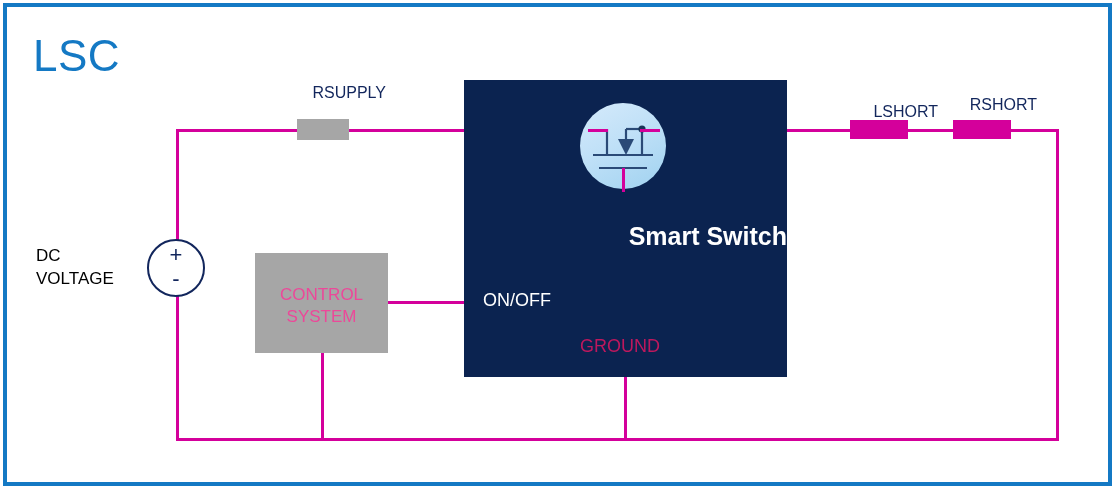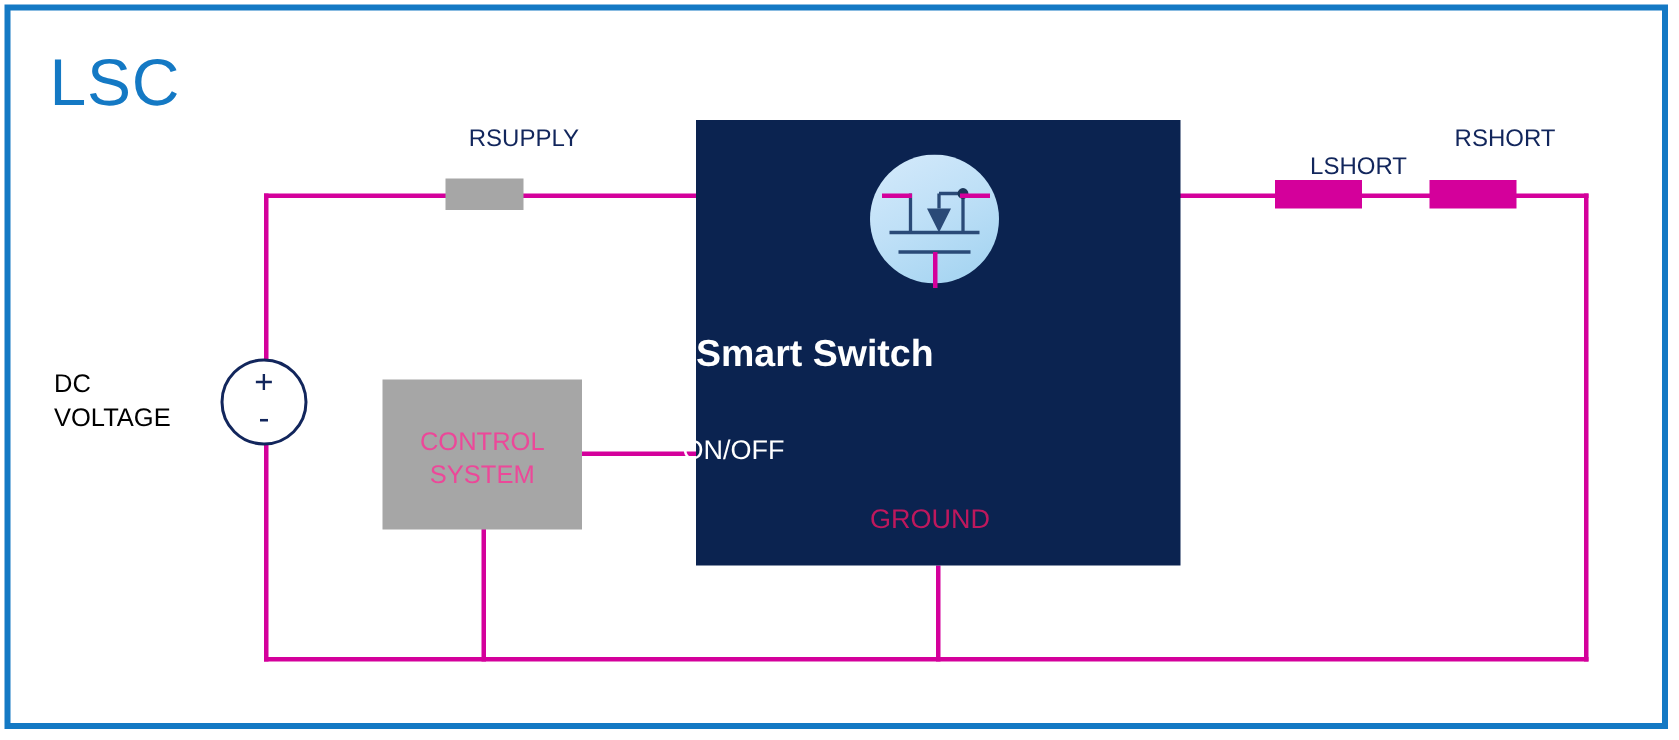--- a/index.html
+++ b/index.html
@@ -139,30 +139,30 @@
     top: 80px;
     width: 323px;
     height: 297px;
     background: #0B2350;
   }
   #switch-title {
     position: absolute;
     left: 464px;
     top: 224px;
     width: 323px;
-    text-align: left;
+    text-align: right;
     color: #ffffff;
     font-size: 25px;
     font-weight: bold;
     line-height: 1;
     white-space: pre;
   }
   #onoff-label {
     position: absolute;
-    left: 455px;
+    left: 483px;
     top: 291px;
     color: #ffffff;
     font-size: 18px;
     line-height: 1;
     white-space: pre;
   }
   #ground-label {
     position: absolute;
     left: 580px;
     top: 337px;
@@ -217,21 +217,21 @@
   <div class="wire wire-v" style="left:176px; top:295px; height:146px;"></div>
 
   <div class="wire wire-h" style="left:388px; top:301px; width:78px;"></div>
 
   <div class="wire wire-v" style="left:321px; top:352px; height:89px;"></div>
 
   <div class="wire wire-v" style="left:624px; top:377px; height:64px;"></div>
 
   <div class="label-top" style="left:260px; width:126px;">RSUPPLY</div>
   <div class="label-top" style="left:828px; width:110px;margin-top:19px;">LSHORT</div>
-  <div class="label-top" style="left:927px; width:110px;">RSHORT</div>
+  <div class="label-top" style="left:927px; width:110px;margin-top:12px;">RSHORT</div>
 
   <div id="rsupply-body"></div>
   <div id="lshort-body"></div>
   <div id="rshort-body"></div>
 
   <div id="dc-voltage-label">DC
 VOLTAGE</div>
   <div id="source-circle"></div>
   <div id="source-plus">+</div>
   <div id="source-minus">-</div>

